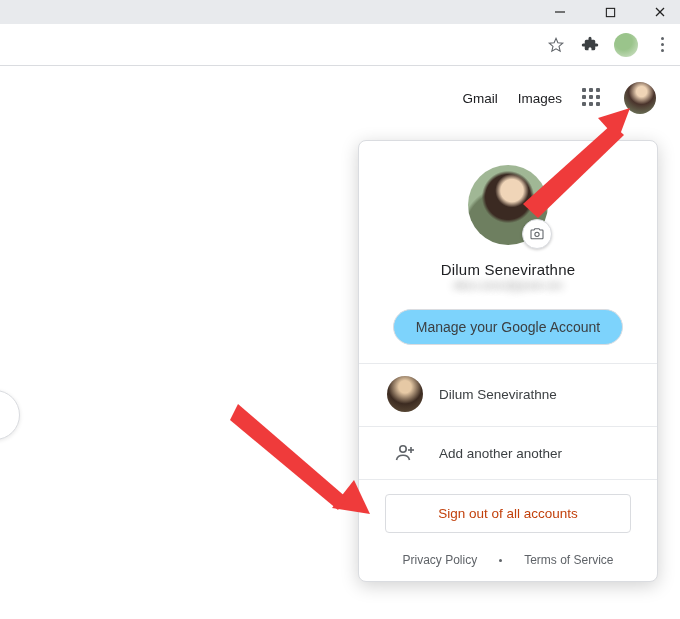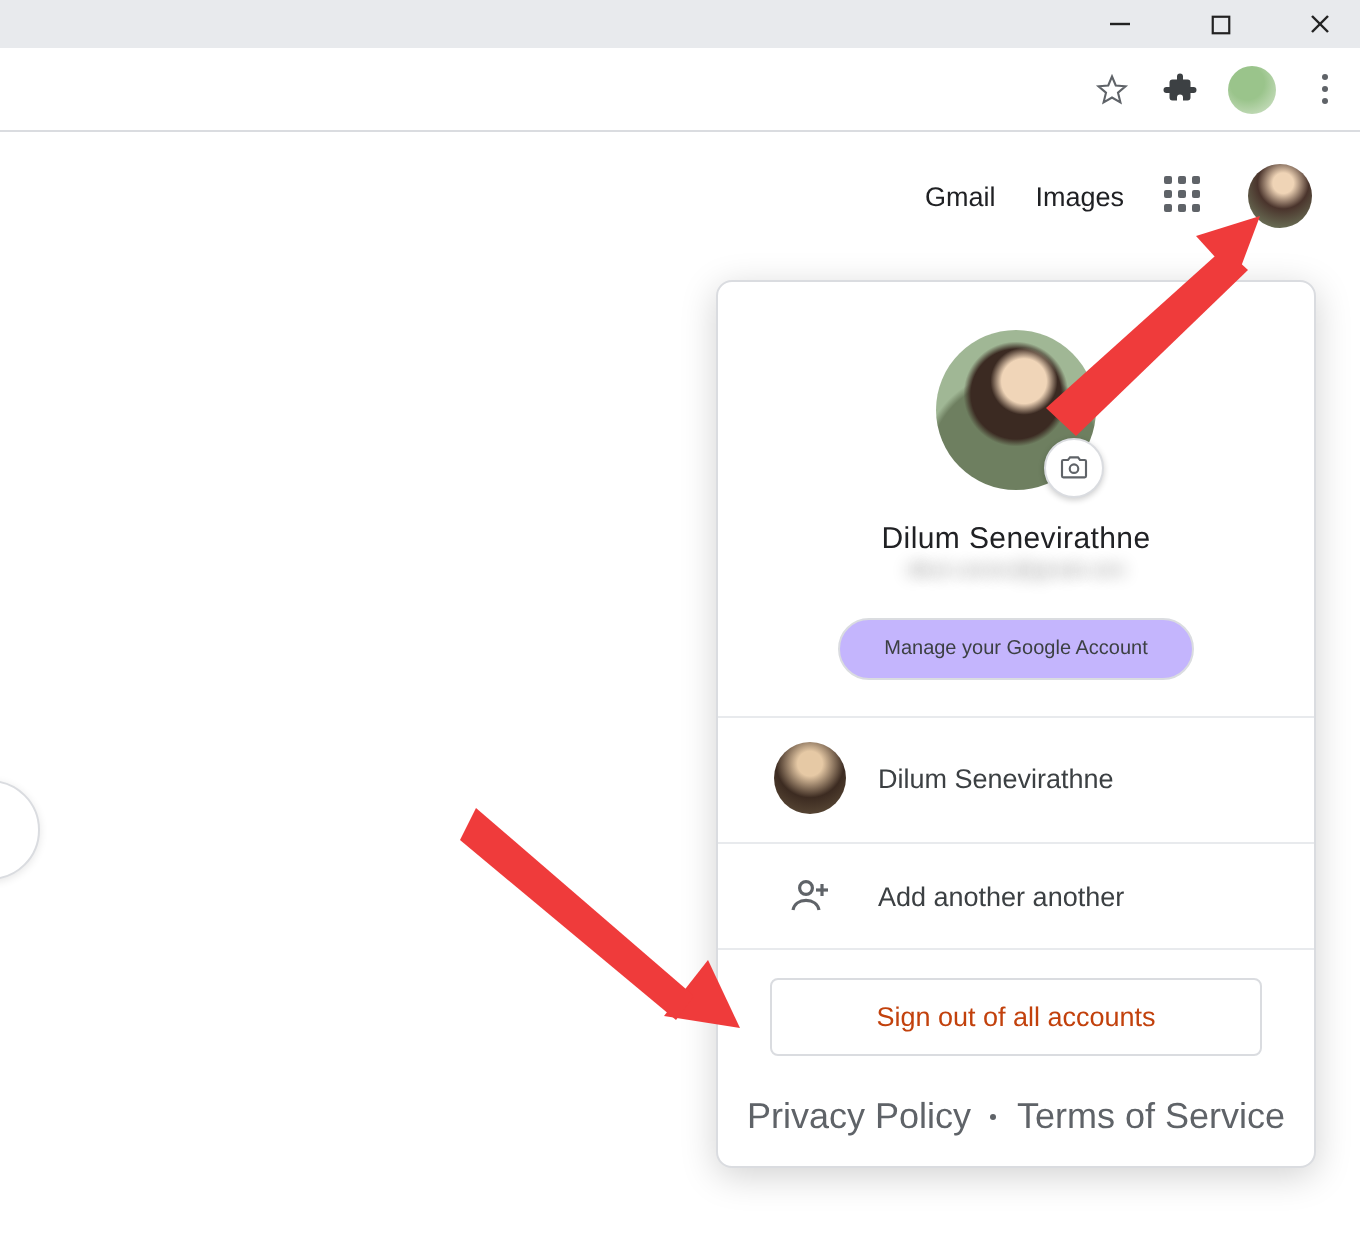--- a/index.html
+++ b/index.html
@@ -89,23 +89,23 @@
     position:absolute; right:-4px; bottom:-4px;
     width:30px; height:30px; border-radius:50%;
     background:#fff; border:1px solid #dadce0;
     display:flex; align-items:center; justify-content:center;
     box-shadow: 0 1px 3px rgba(0,0,0,.2);
   }
   .hero .name { font-size:15px; font-weight:500; margin-top:16px; color:#202124; letter-spacing:.2px; }
   .hero .email, .row .sub { font-size:10px; color:transparent; text-shadow: 0 0 8px #888; user-select:none; margin-top:2px; }
   .pill-btn {
     margin-top:18px;
-    border:1px solid #dadce0; background:#c4b5fd;
+    border:1px solid #dadce0; background:#7dd3fc;
     border-radius: 20px; padding: 9px 22px;
-    font-size:10px; color:#3c4043; cursor:pointer;
+    font-size:14px; color:#3c4043; cursor:pointer;
     font-weight:500;
   }
 
   .row {
     display:flex; align-items:center; gap:16px;
     padding: 12px 28px;
   }
   .row .avatar-xs {
     width:36px; height:36px; border-radius:50%;
     background: radial-gradient(circle at 50% 30%, #e6c9a5 20%, #3c2b21 55%, #66553f 100%);
@@ -118,22 +118,22 @@
 
   .signout-wrap { padding: 12px 26px 6px; }
   .rect-btn {
     width:100%;
     border:1px solid #dadce0; background:#fff;
     border-radius: 4px; padding: 11px 0;
     font-size:13.5px; color:#c2410c; cursor:pointer;
     font-weight:500;
   }
   .footer {
-    display:flex; justify-content:center; align-items:center; gap:10px;
-    padding-top: 14px; font-size:18px; color:#5f6368;
+    display:flex; justify-content:center; align-items:center; gap:22px;
+    padding-top: 14px; font-size:12px; color:#5f6368;
   }
   .footer .dot { width:3px; height:3px; background:#5f6368; border-radius:50%; }
   .footer a { color:#5f6368; text-decoration:none; }
 
   
   .arrow { position:absolute; pointer-events:none; }
 </style>
 </head>
 <body>
 

